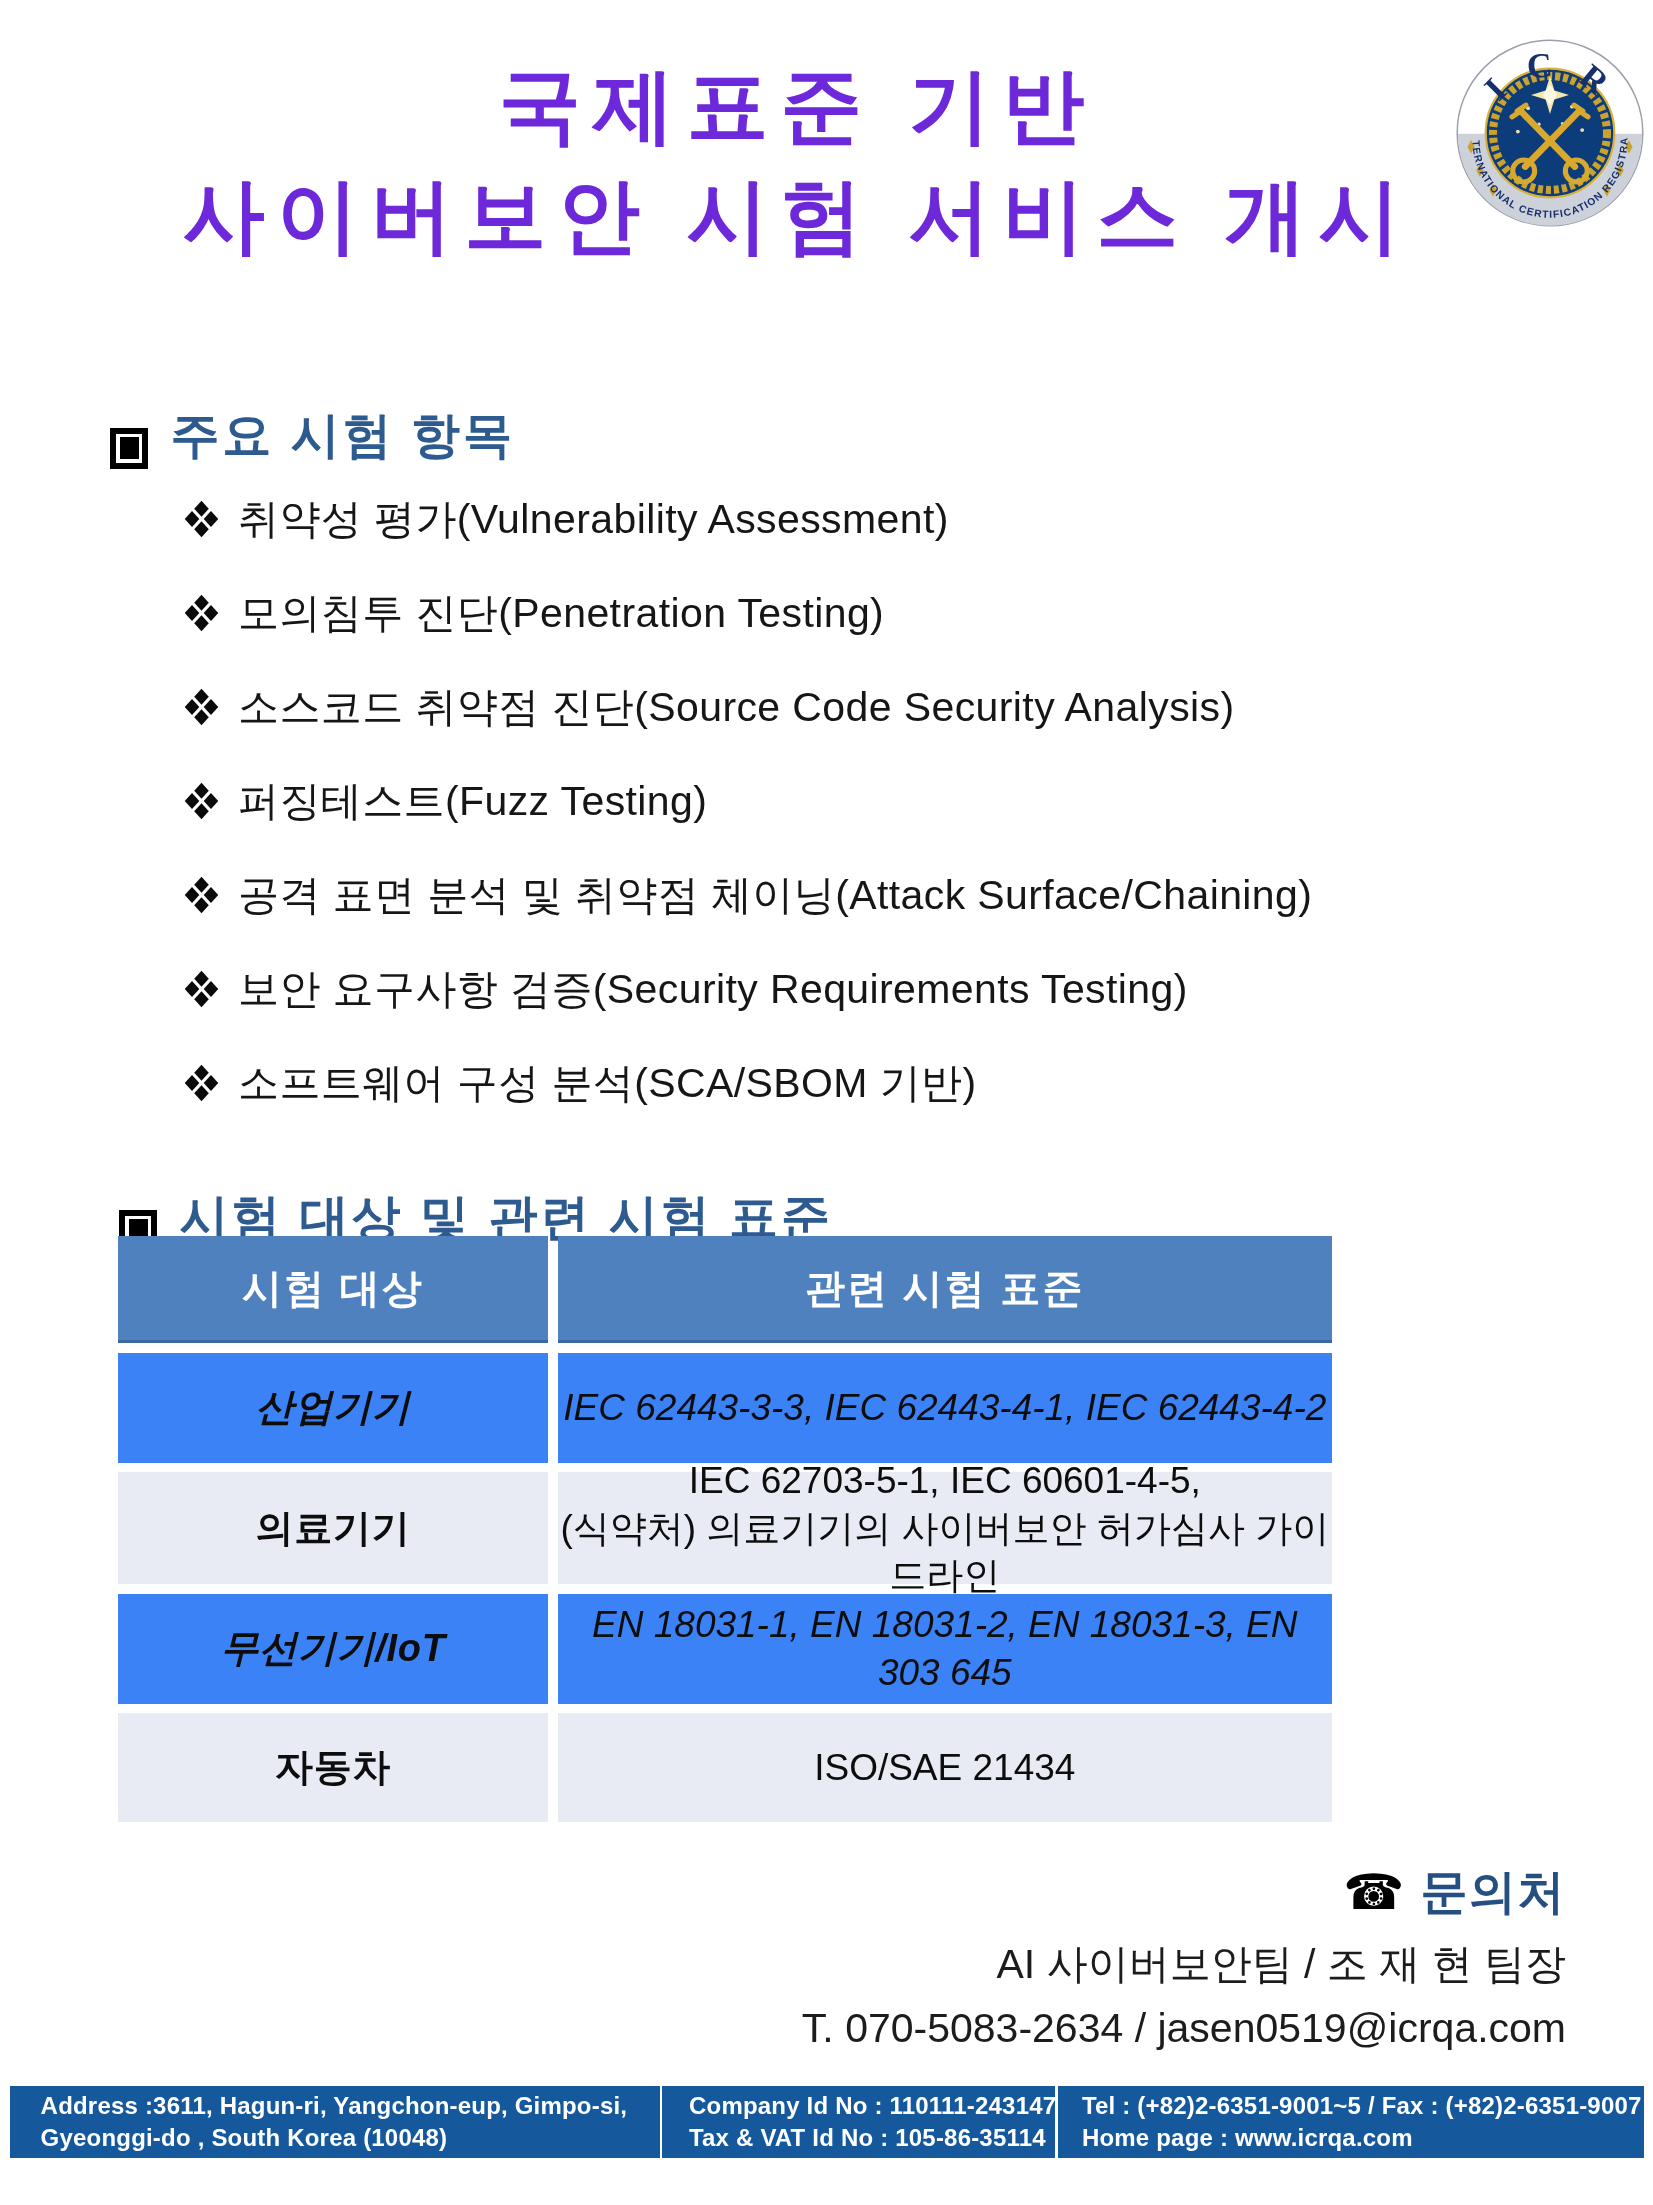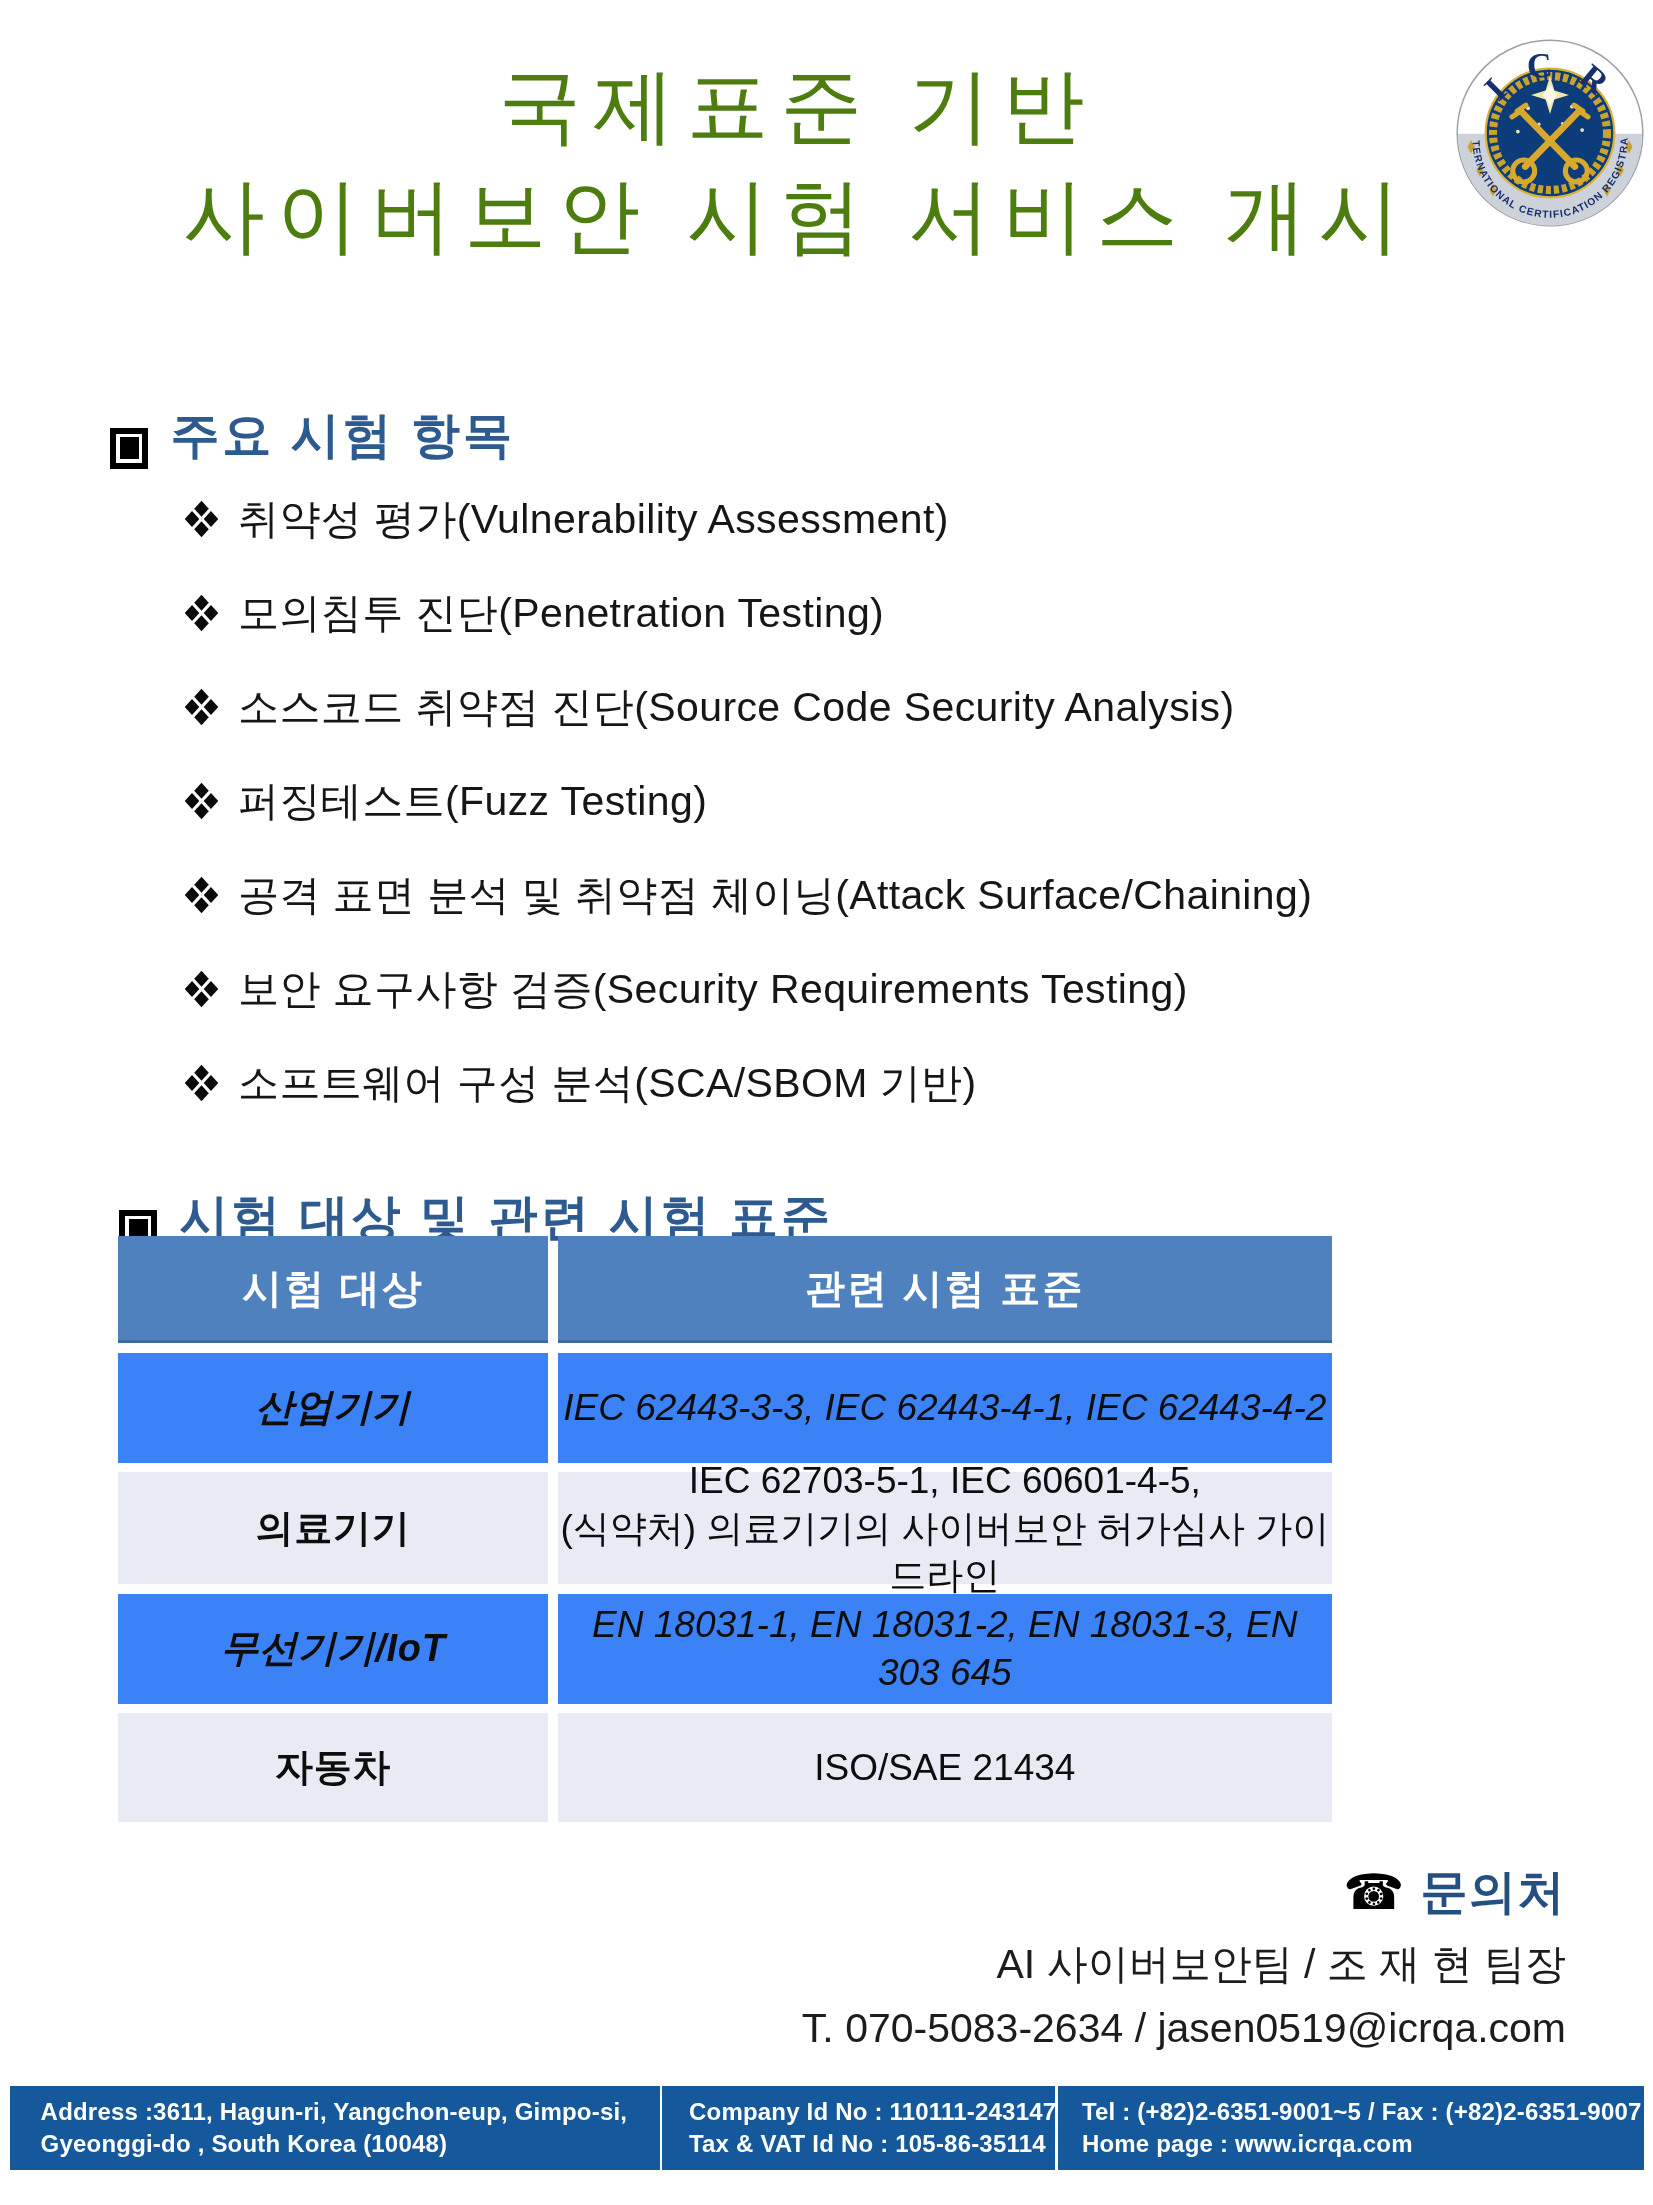--- a/index.html
+++ b/index.html
@@ -6,21 +6,21 @@
   body{
     width:1654px;height:2205px;position:relative;background:#ffffff;overflow:hidden;
     font-family:"Liberation Sans","DejaVu Sans",sans-serif;color:#111;
   }
   
   .title-wrap{
     position:absolute;top:51px;left:0;right:0;padding-right:59px;
     text-align:center;
   }
   .title-line{
-    font-size:82px;font-weight:400;color:#4d7c0f;letter-spacing:11.8px;
+    font-size:82px;font-weight:700;color:#6d28d9;letter-spacing:11.8px;
     line-height:110px;white-space:nowrap;
   }
   
   .logo-box{position:absolute;top:38px;right:8.8px;width:190px;height:190px;}
   
   .section-head{position:absolute;display:flex;align-items:flex-end;gap:22px;}
   .sec1{top:403px;left:110px;}
   .sec2{top:1144px;left:119px;margin-top:41px;}
   .sq-marker{
     width:19px;height:22px;border:6.6px solid #000;padding:3.7px;background:#fff;
@@ -55,21 +55,21 @@
   
   .contact{position:absolute;top:1861px;right:88px;text-align:right;}
   .contact-head{
     display:flex;justify-content:flex-end;align-items:center;gap:14.7px;
     font-size:47px;font-weight:800;color:#244f80;letter-spacing:1.5px;
   }
   .phone-glyph{color:#000;font-size:49px;font-weight:400;}
   .contact-line{font-size:41px;color:#1c1c1c;margin-top:13.2px;white-space:nowrap;}
   
   .footer{
-    position:absolute;top:2086px;left:9.6px;right:9.6px;height:84px;
+    position:absolute;top:2086px;left:9.6px;right:9.6px;height:72px;
     display:grid;grid-template-columns:650px 393px 1fr;column-gap:2.9px;background:#ffffff;
   }
   .footer-col{
     background:#15599c;color:#ffffff;display:flex;flex-direction:column;justify-content:center;
     font-size:24px;font-weight:700;line-height:32px;letter-spacing:0.2px;white-space:nowrap;overflow:hidden;
   }
   .footer-col.c1{padding-left:31px;}
   .footer-col.c2{padding-left:26.5px;}
   .footer-col.c3{padding-left:23.5px;}
 </style>

